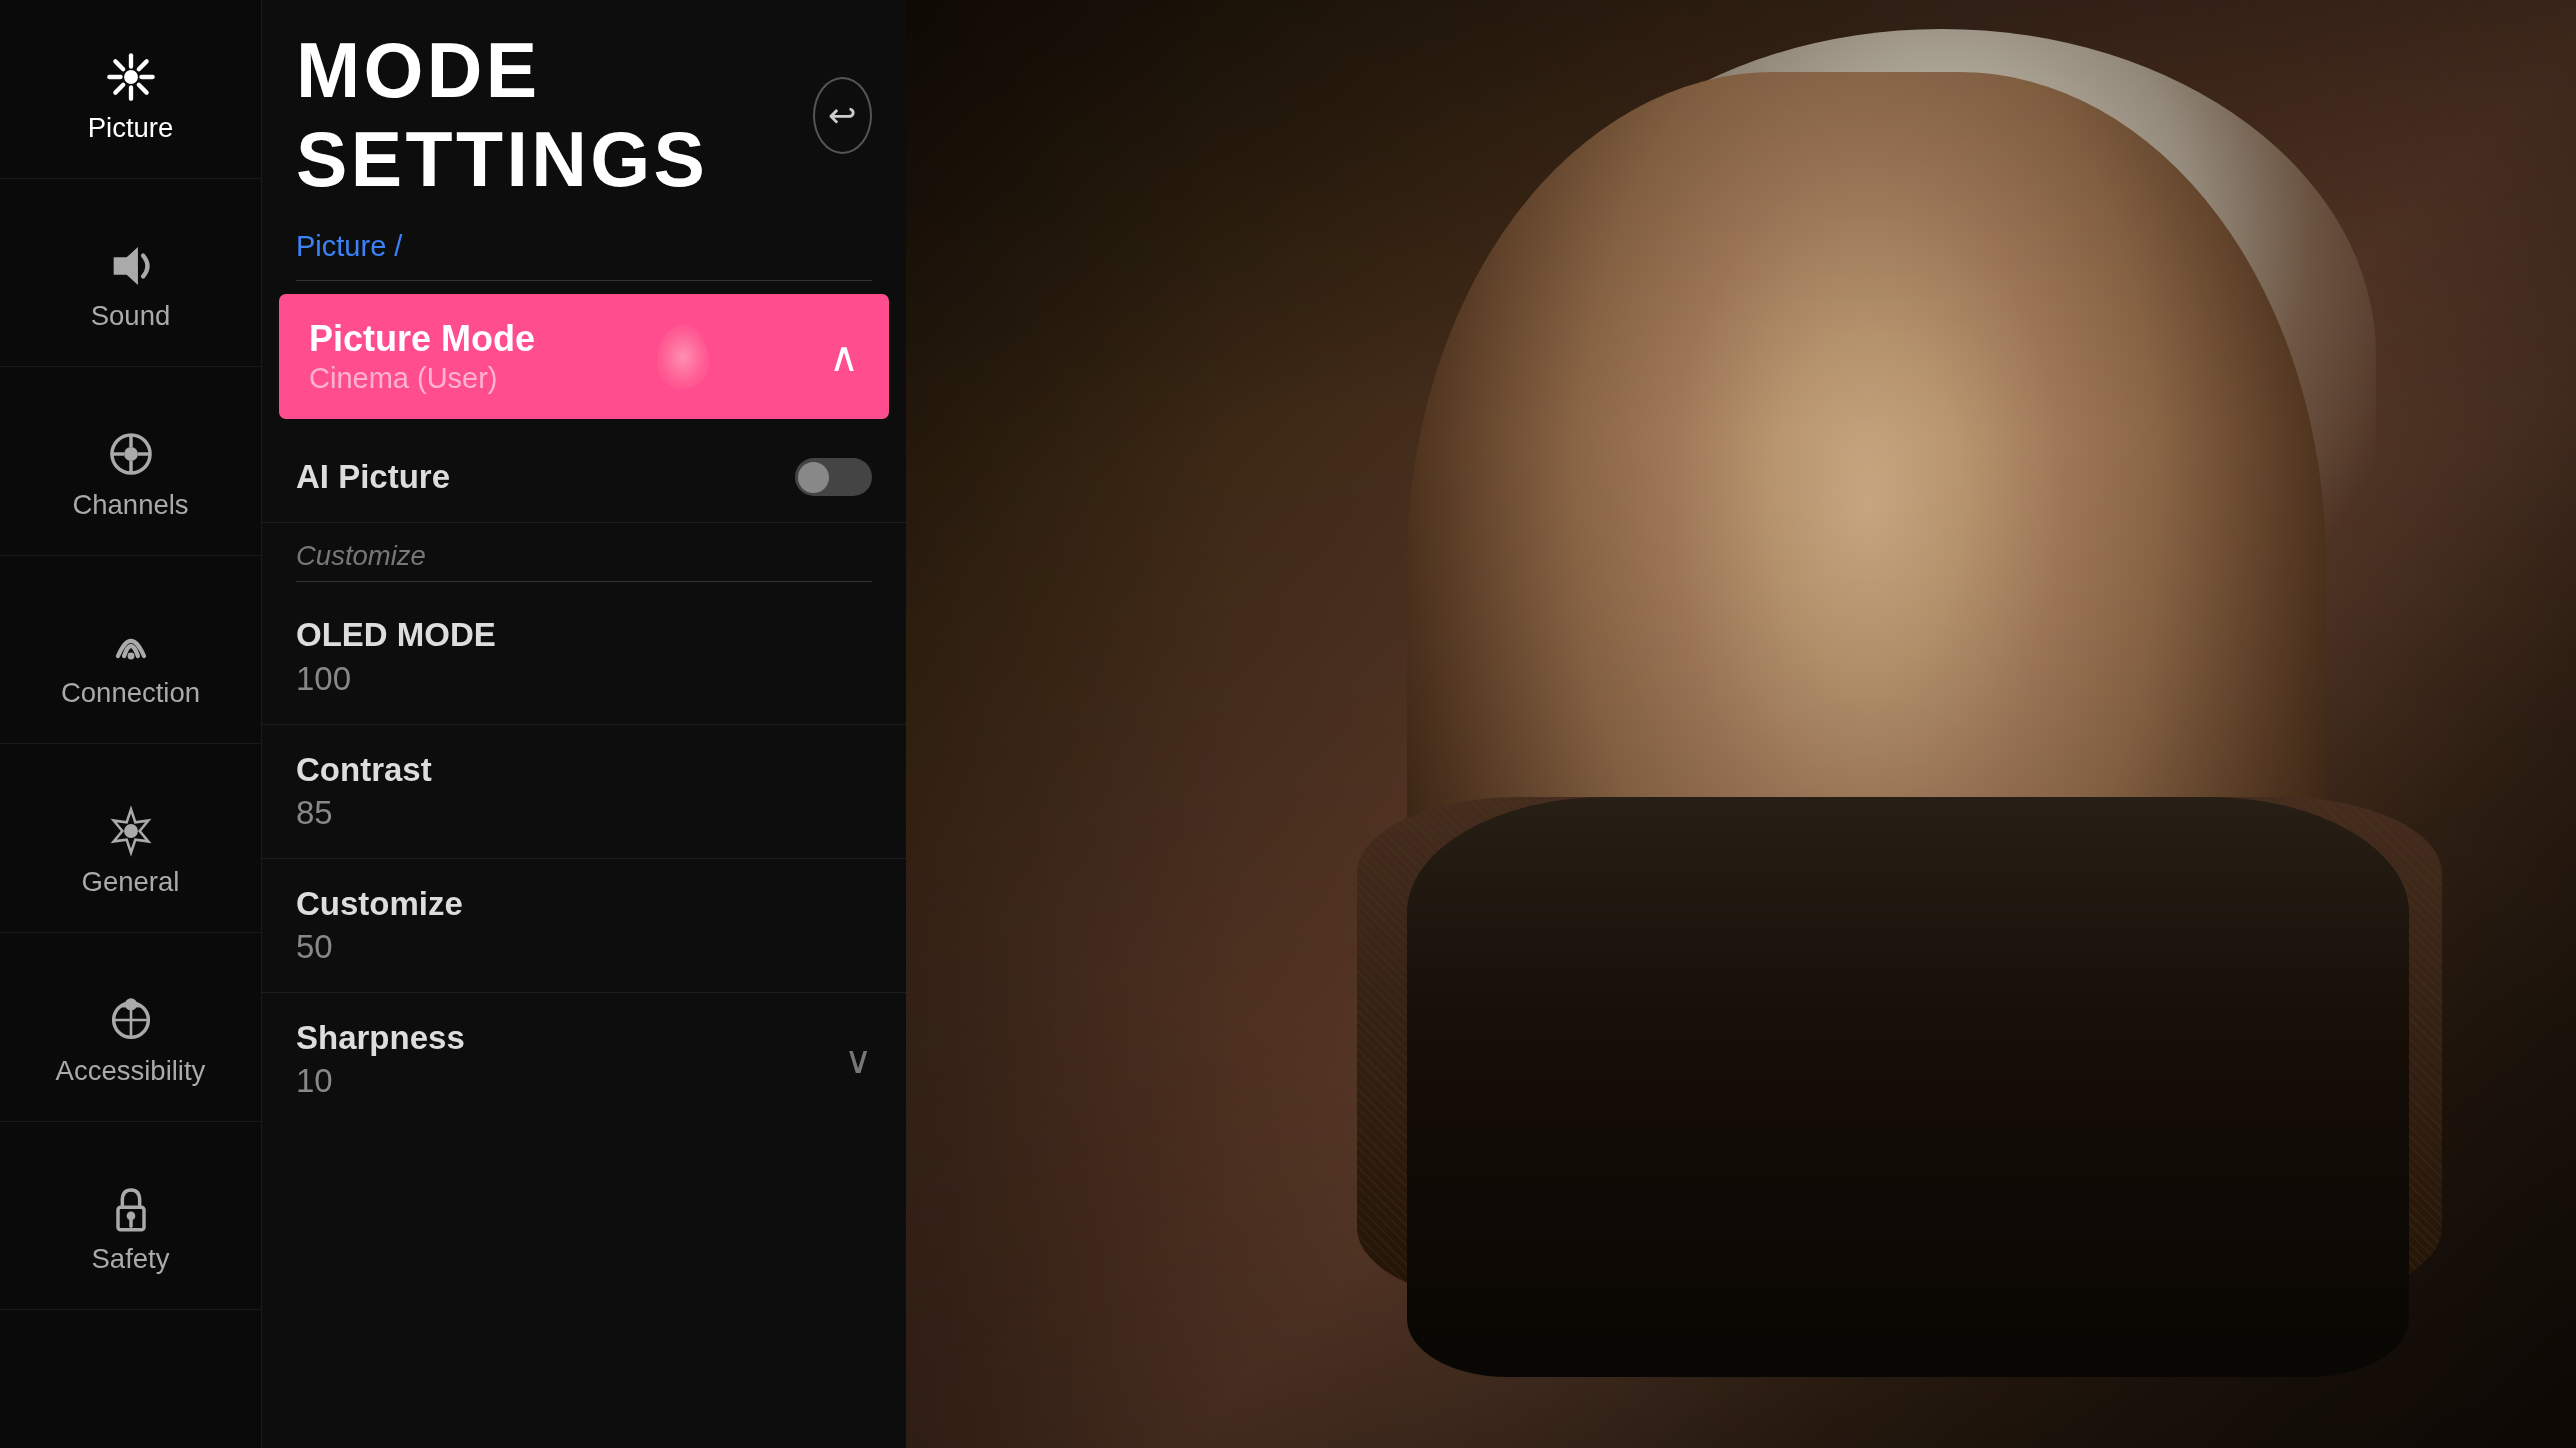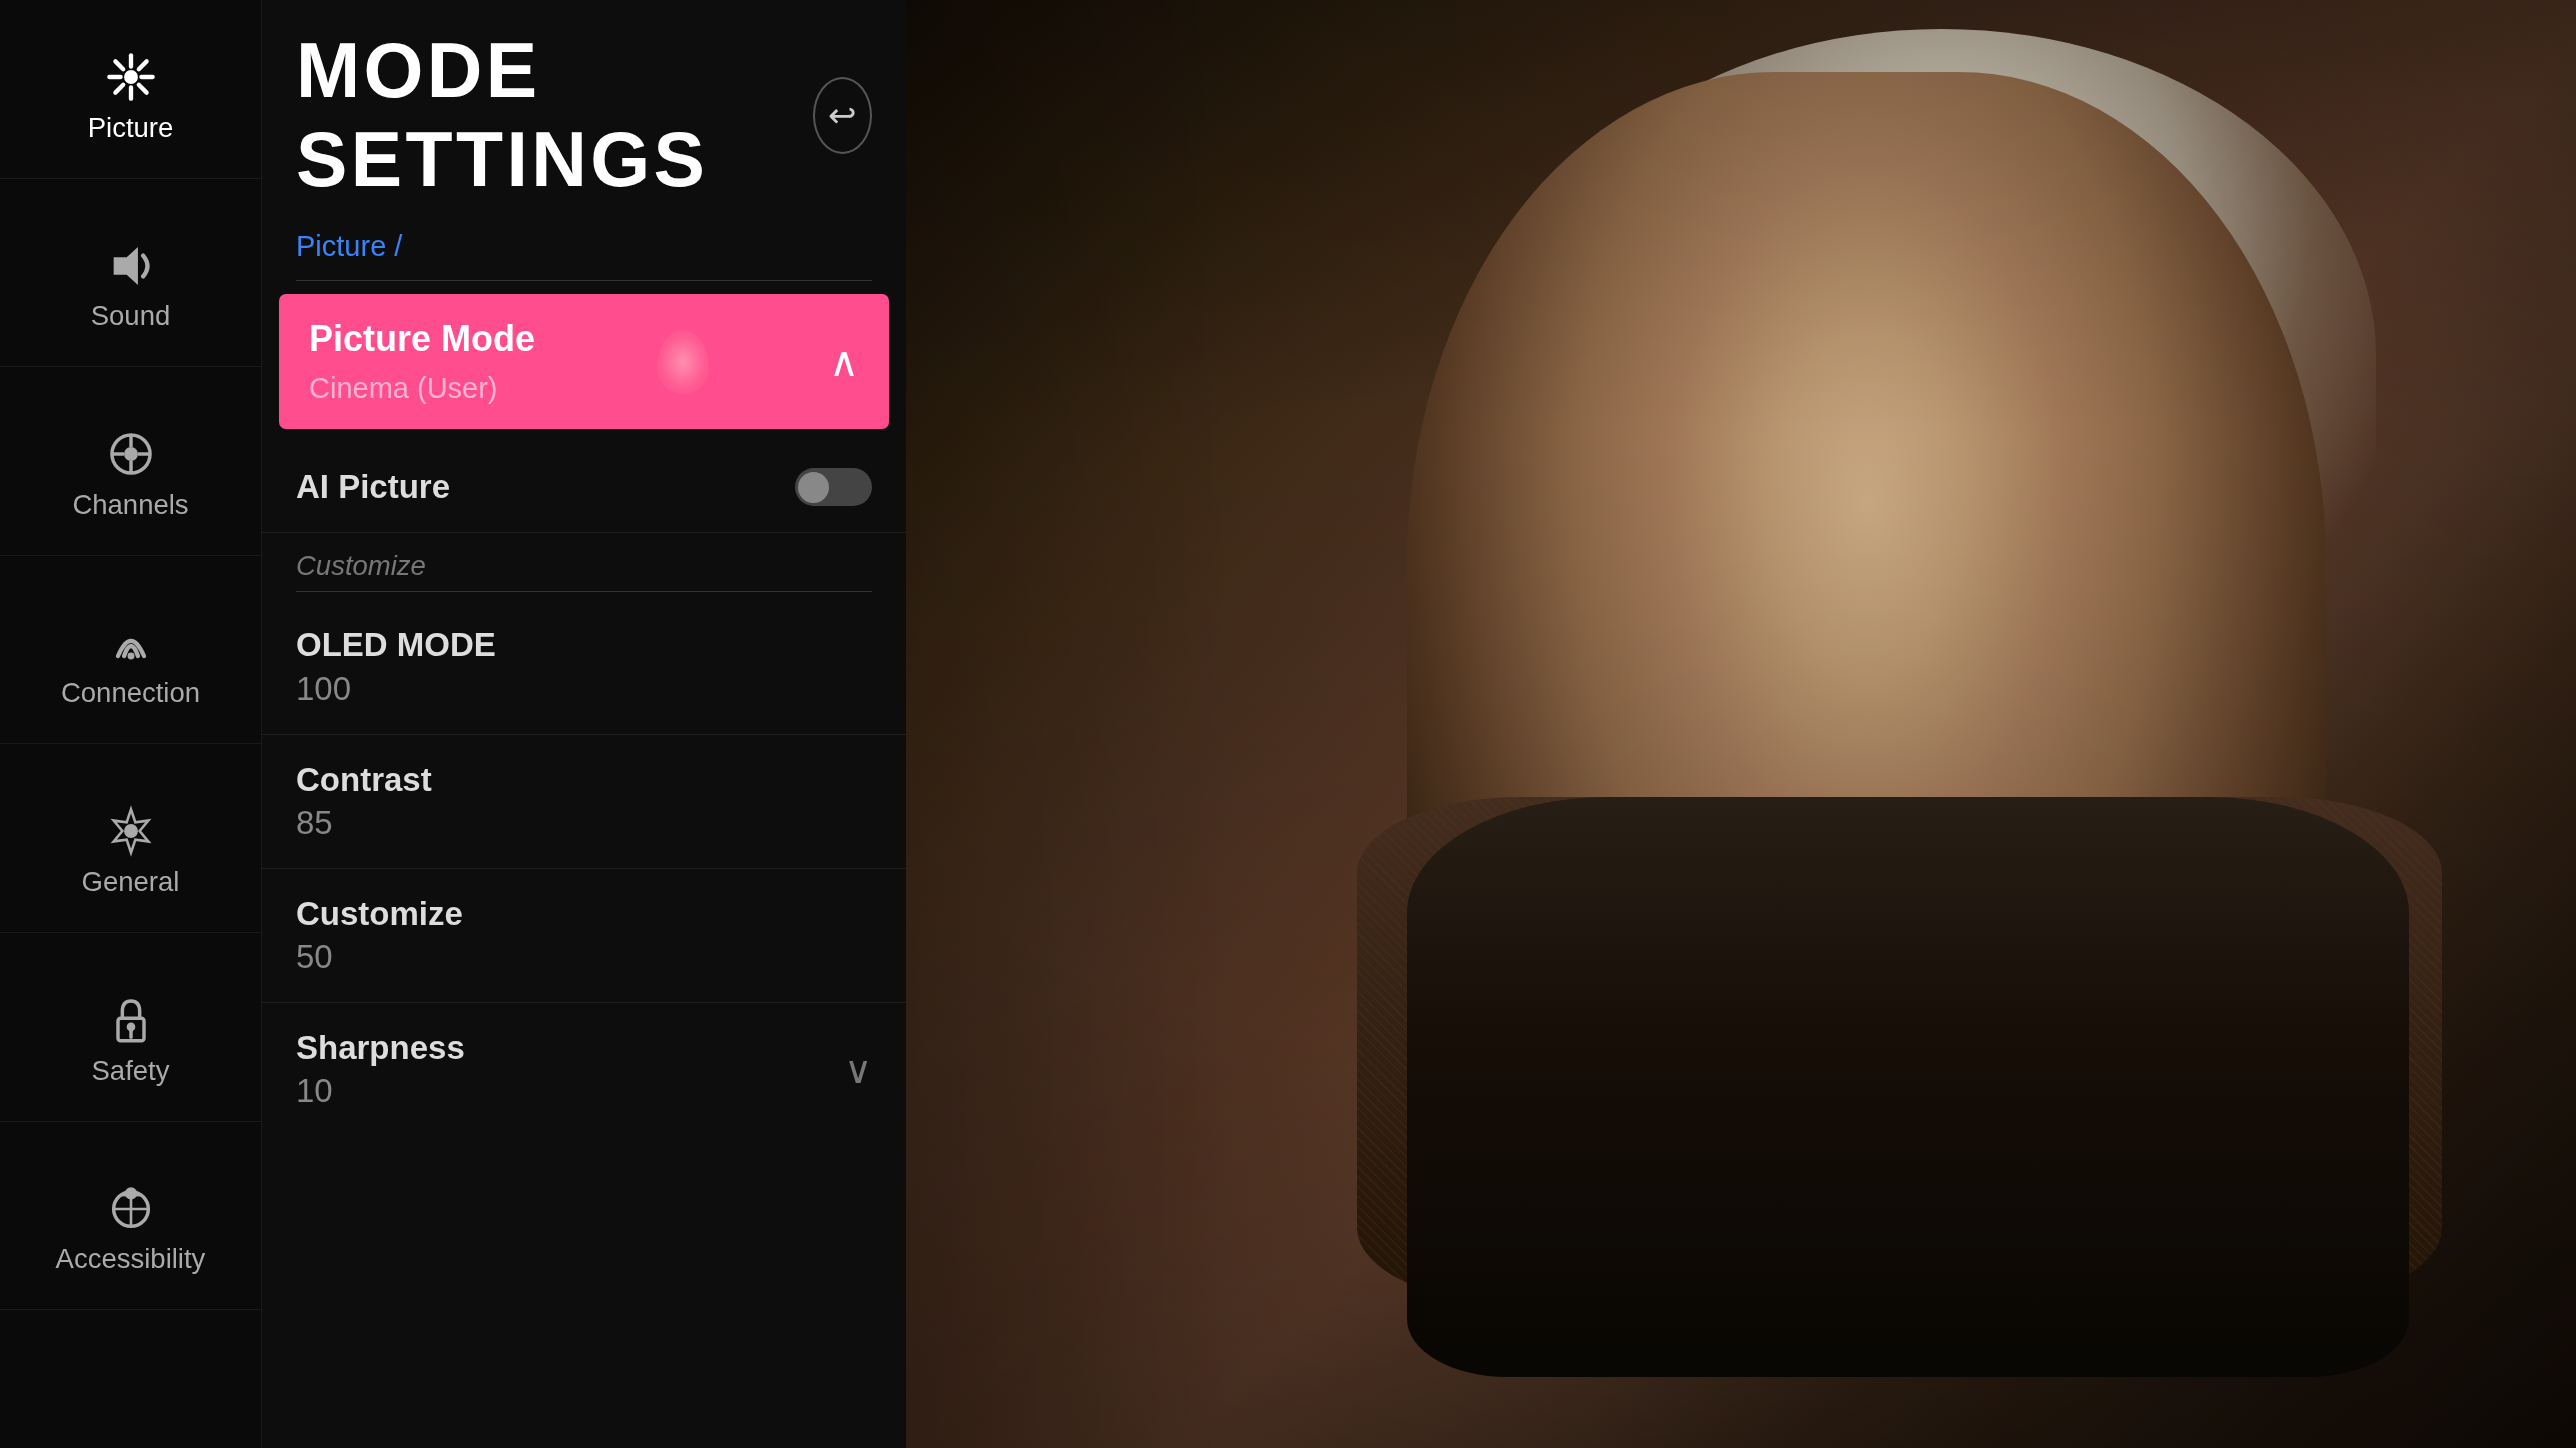--- a/index.html
+++ b/index.html
@@ -138,21 +138,21 @@
 
     .picture-mode-label {
       font-size: 36px;
       font-weight: 700;
       color: #fff;
     }
 
     .picture-mode-value {
       font-size: 29px;
       color: #ffb3d0;
-      margin-top: 12px;
+      margin-top: 2px;
     }
 
     .picture-mode-chevron {
       font-size: 41px;
       color: #fff;
     }
 
     
     .cursor-dot {
       position: absolute;
@@ -426,42 +426,42 @@
         <path d="M30 5 L35 20 L50 18 L40 30 L50 42 L35 40 L30 55 L25 40 L10 42 L20 30 L10 18 L25 20 Z" stroke="#aaa" stroke-width="3" fill="none"></path>
         <circle cx="30" cy="30" r="8" fill="#aaa"></circle>
       </svg>
     </div>
     <span class="label">General</span>
   </div>
 
   <div class="sidebar-item">
     <div class="icon">
       <svg viewBox="0 0 60 60" fill="none" xmlns="http://www.w3.org/2000/svg">
-        <rect x="15" y="28" width="30" height="26" rx="3" stroke="#aaa" stroke-width="4" fill="none"></rect>
-        <path d="M20 28 V20 Q20 8 30 8 Q40 8 40 20 V28" stroke="#aaa" stroke-width="4" fill="none" stroke-linecap="round"></path>
-        <circle cx="30" cy="38" r="5" fill="#aaa"></circle>
-        <line x1="30" y1="43" x2="30" y2="50" stroke="#aaa" stroke-width="4" stroke-linecap="round"></line>
-      </svg>
-    </div>
-    <span class="label">Safety</span>
-  </div>
-
-  <div class="sidebar-item">
-    <div class="icon">
-      <svg viewBox="0 0 60 60" fill="none" xmlns="http://www.w3.org/2000/svg">
         <circle cx="30" cy="12" r="7" fill="#aaa"></circle>
         <circle cx="30" cy="30" r="20" stroke="#aaa" stroke-width="4" fill="none"></circle>
         <line x1="10" y1="30" x2="50" y2="30" stroke="#aaa" stroke-width="3"></line>
         <line x1="18" y1="14" x2="42" y2="14" stroke="#aaa" stroke-width="3"></line>
         <line x1="30" y1="10" x2="30" y2="50" stroke="#aaa" stroke-width="3"></line>
       </svg>
     </div>
     <span class="label">Accessibility</span>
   </div>
 
+  <div class="sidebar-item">
+    <div class="icon">
+      <svg viewBox="0 0 60 60" fill="none" xmlns="http://www.w3.org/2000/svg">
+        <rect x="15" y="28" width="30" height="26" rx="3" stroke="#aaa" stroke-width="4" fill="none"></rect>
+        <path d="M20 28 V20 Q20 8 30 8 Q40 8 40 20 V28" stroke="#aaa" stroke-width="4" fill="none" stroke-linecap="round"></path>
+        <circle cx="30" cy="38" r="5" fill="#aaa"></circle>
+        <line x1="30" y1="43" x2="30" y2="50" stroke="#aaa" stroke-width="4" stroke-linecap="round"></line>
+      </svg>
+    </div>
+    <span class="label">Safety</span>
+  </div>
+
 </nav>
 
 <main class="main-panel">
 
   <div class="header">
     <h1 class="header-title">MODE SETTINGS</h1>
     <div class="back-button">
       <span>↩</span>
     </div>
   </div>

